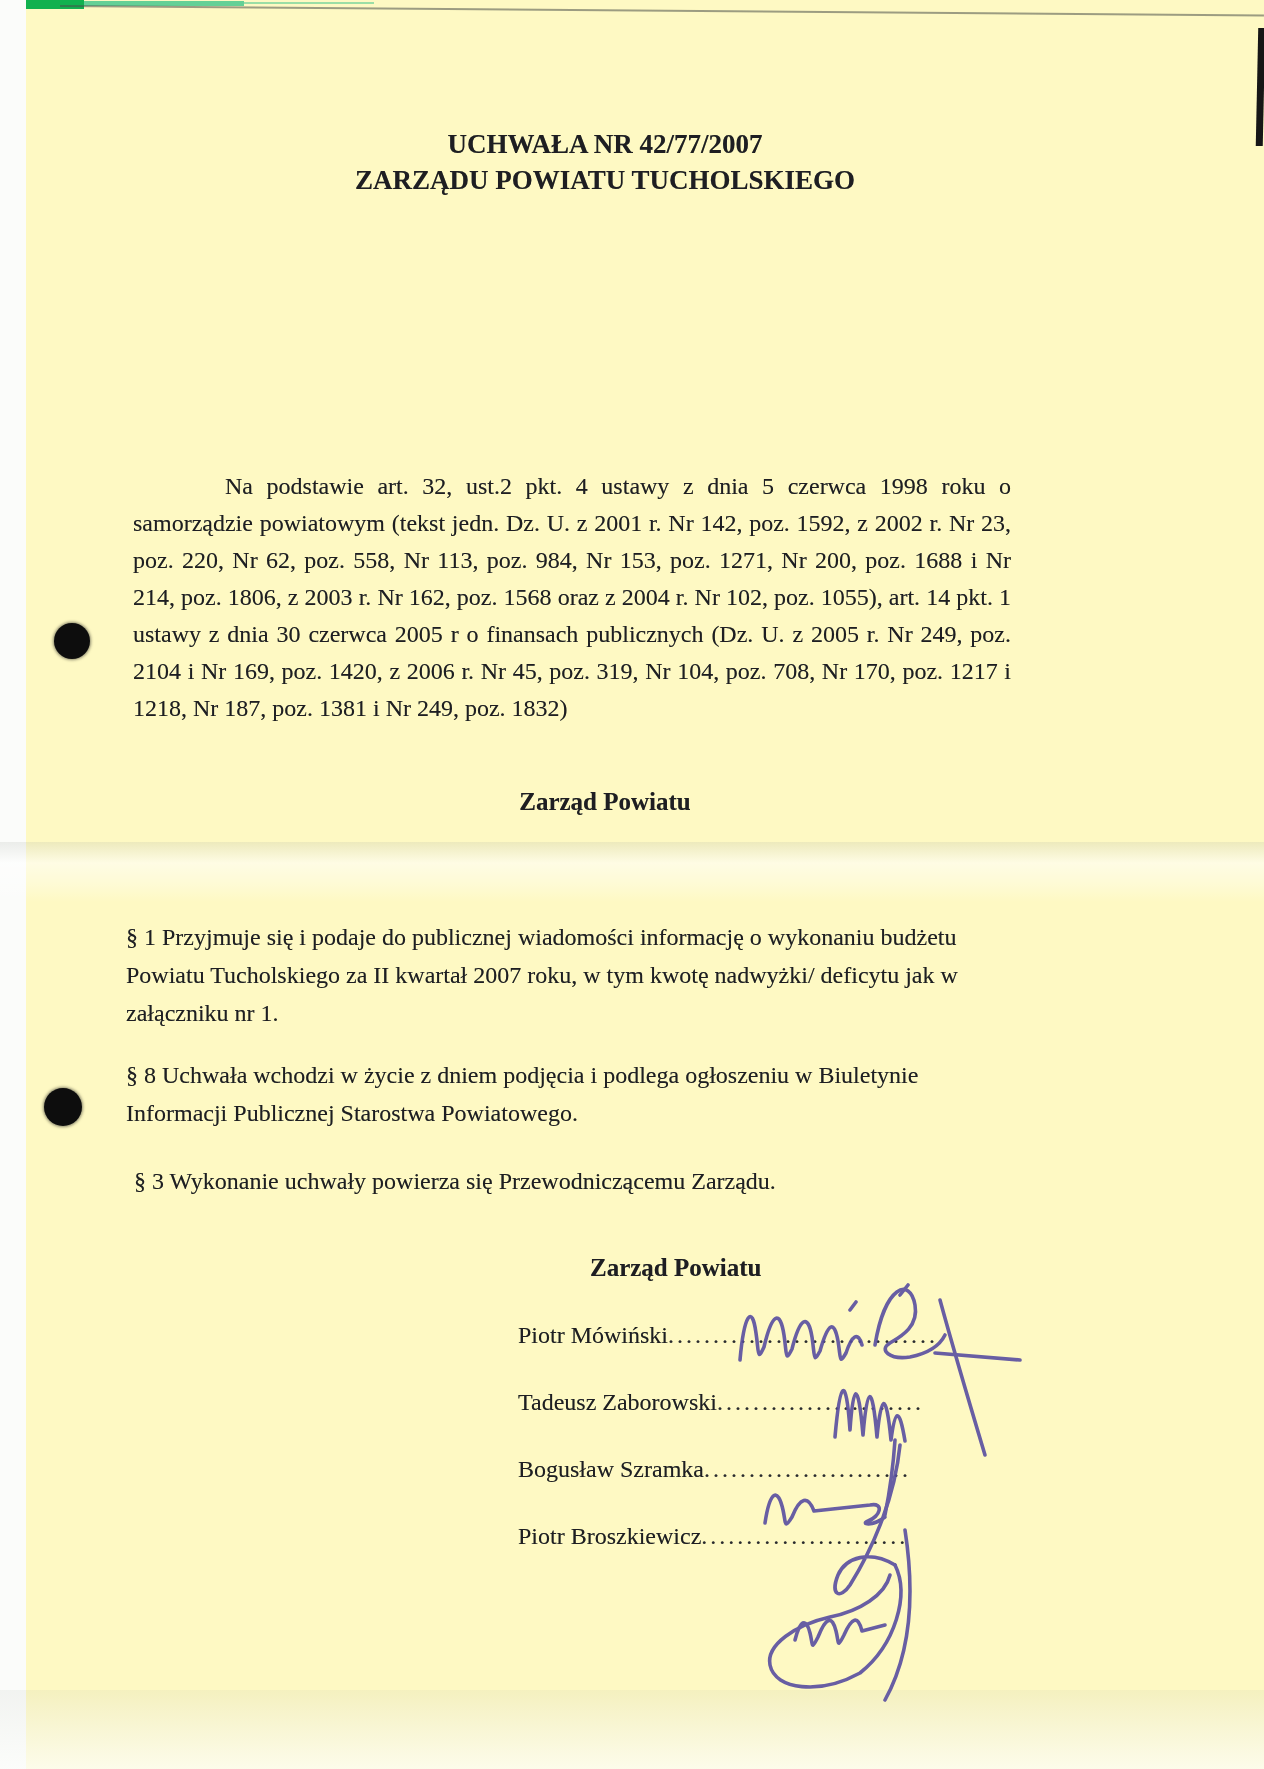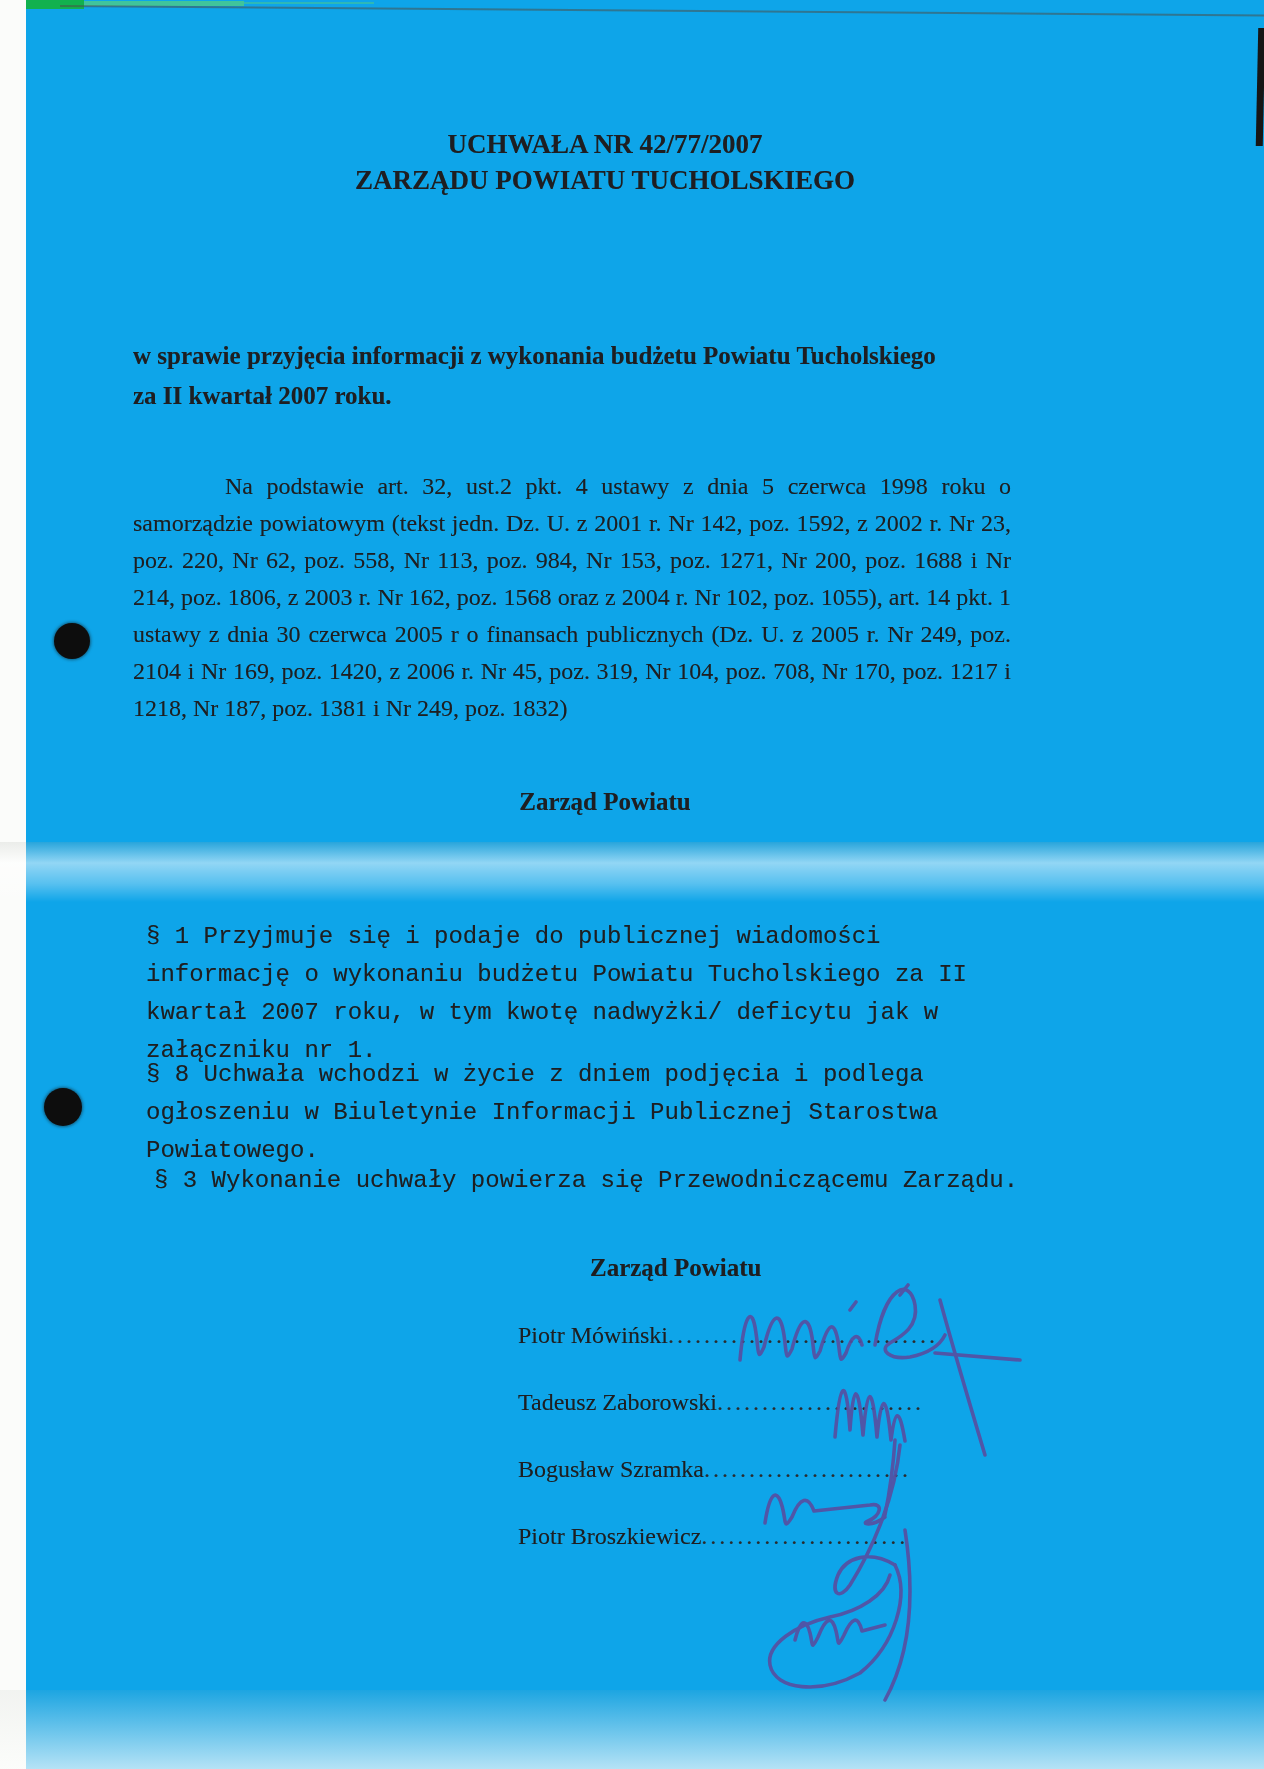--- a/index.html
+++ b/index.html
@@ -1,19 +1,19 @@
 <!DOCTYPE html>
 <html><head>
 <meta charset="utf-8">
 <style>
   html,body{margin:0;padding:0;background:#e8e8e6;}
   .page{
     position:relative;
     width:1264px;height:1769px;
-    background:#0ea5e9;
+    background:#fef9c3;
     font-family:"Liberation Serif", serif;
     color:#1e1e22;
     overflow:hidden;
     text-shadow:0 0 0.5px rgba(35,60,45,.45);
   }
   
   .edge-left{position:absolute;left:0;top:0;width:26px;height:100%;background:#fbfcfa;}
   .green-mark{position:absolute;left:26px;top:0;width:58px;height:9px;}
   .green-mark-ext{position:absolute;left:84px;top:1px;width:160px;height:5px;opacity:.85;}
   .green-mark-faint{position:absolute;left:244px;top:2px;width:130px;height:2px;opacity:.55;}
@@ -34,21 +34,21 @@
     text-align:center;font-weight:bold;font-size:27px;line-height:36px;}
   .title-block span{display:block;}
   .subject{position:absolute;left:133px;top:336px;width:900px;
     font-weight:bold;font-size:25px;line-height:40px;}
   .subject span{display:block;}
   .legal{position:absolute;left:133px;top:468px;width:878px;
     font-size:24px;line-height:37px;text-align:justify;text-indent:92px;}
   .resolve-block{position:absolute;left:130px;top:782px;width:950px;
     text-align:center;font-weight:bold;font-size:25px;line-height:40px;}
   .resolve-block span{display:block;}
-  .section{position:absolute;left:146px;width:890px;font-size:24px;line-height:38px;font-family:Liberation Mono, monospace;}
+  .section{position:absolute;left:126px;width:890px;font-size:24px;line-height:38px;}
   .sec1{top:918px;}
   .sec2{top:1056px;}
   .sec3{top:1162px;margin-left:8px;}
 
   .sig-block{position:absolute;left:518px;top:1254px;width:540px;font-size:24px;}
   .sig-heading{font-weight:bold;font-size:25px;margin:0 0 0 72px;}
   .sig-row{margin-top:40px;white-space:nowrap;}
   .sig-row .dots{letter-spacing:3px;color:#2a2a2e;}
   .sig-svg{position:absolute;left:700px;top:1265px;width:340px;height:440px;pointer-events:none;}
   .sig-svg path{fill:none;stroke-linecap:round;stroke-linejoin:round;}
@@ -67,24 +67,20 @@
   <div class="fold-band"></div>
   <div class="fold-band2"></div>
   <div class="hole hole1"></div>
   <div class="hole hole2"></div>
 
   <div class="title-block">
     <span>UCHWAŁA NR 42/77/2007</span>
     <span>ZARZĄDU POWIATU TUCHOLSKIEGO</span>
   </div>
 
-  <div class="subject">
-    <span>w sprawie przyjęcia  informacji z wykonania budżetu Powiatu Tucholskiego</span>
-    <span>za II  kwartał 2007 roku.</span>
-  </div>
 
   <div class="legal">Na podstawie art. 32, ust.2 pkt. 4 ustawy z dnia 5 czerwca 1998 roku o samorządzie powiatowym (tekst jedn. Dz. U. z 2001 r. Nr 142, poz. 1592, z 2002 r. Nr 23, poz. 220, Nr 62, poz. 558, Nr 113, poz. 984, Nr 153, poz. 1271, Nr 200, poz. 1688 i Nr 214, poz. 1806, z 2003 r. Nr 162, poz. 1568 oraz z 2004 r. Nr 102, poz. 1055), art. 14 pkt. 1 ustawy z dnia 30 czerwca 2005 r o finansach publicznych (Dz. U. z 2005 r. Nr 249, poz. 2104 i Nr 169, poz. 1420, z 2006 r. Nr 45, poz. 319, Nr 104, poz. 708, Nr 170, poz. 1217 i 1218, Nr 187, poz. 1381 i Nr 249, poz. 1832)</div>
 
   <div class="resolve-block">
     <span>Zarząd Powiatu</span>
   </div>
 
   <div class="section sec1">§ 1 Przyjmuje się i podaje do publicznej wiadomości informację o wykonaniu budżetu Powiatu Tucholskiego za  II  kwartał 2007 roku, w tym kwotę nadwyżki/ deficytu jak w załączniku nr 1.</div>
   <div class="section sec2">§ 8 Uchwała  wchodzi w życie z dniem podjęcia i podlega ogłoszeniu w Biuletynie Informacji Publicznej Starostwa Powiatowego.</div>
   <div class="section sec3">§ 3 Wykonanie uchwały powierza się Przewodniczącemu Zarządu.</div>

